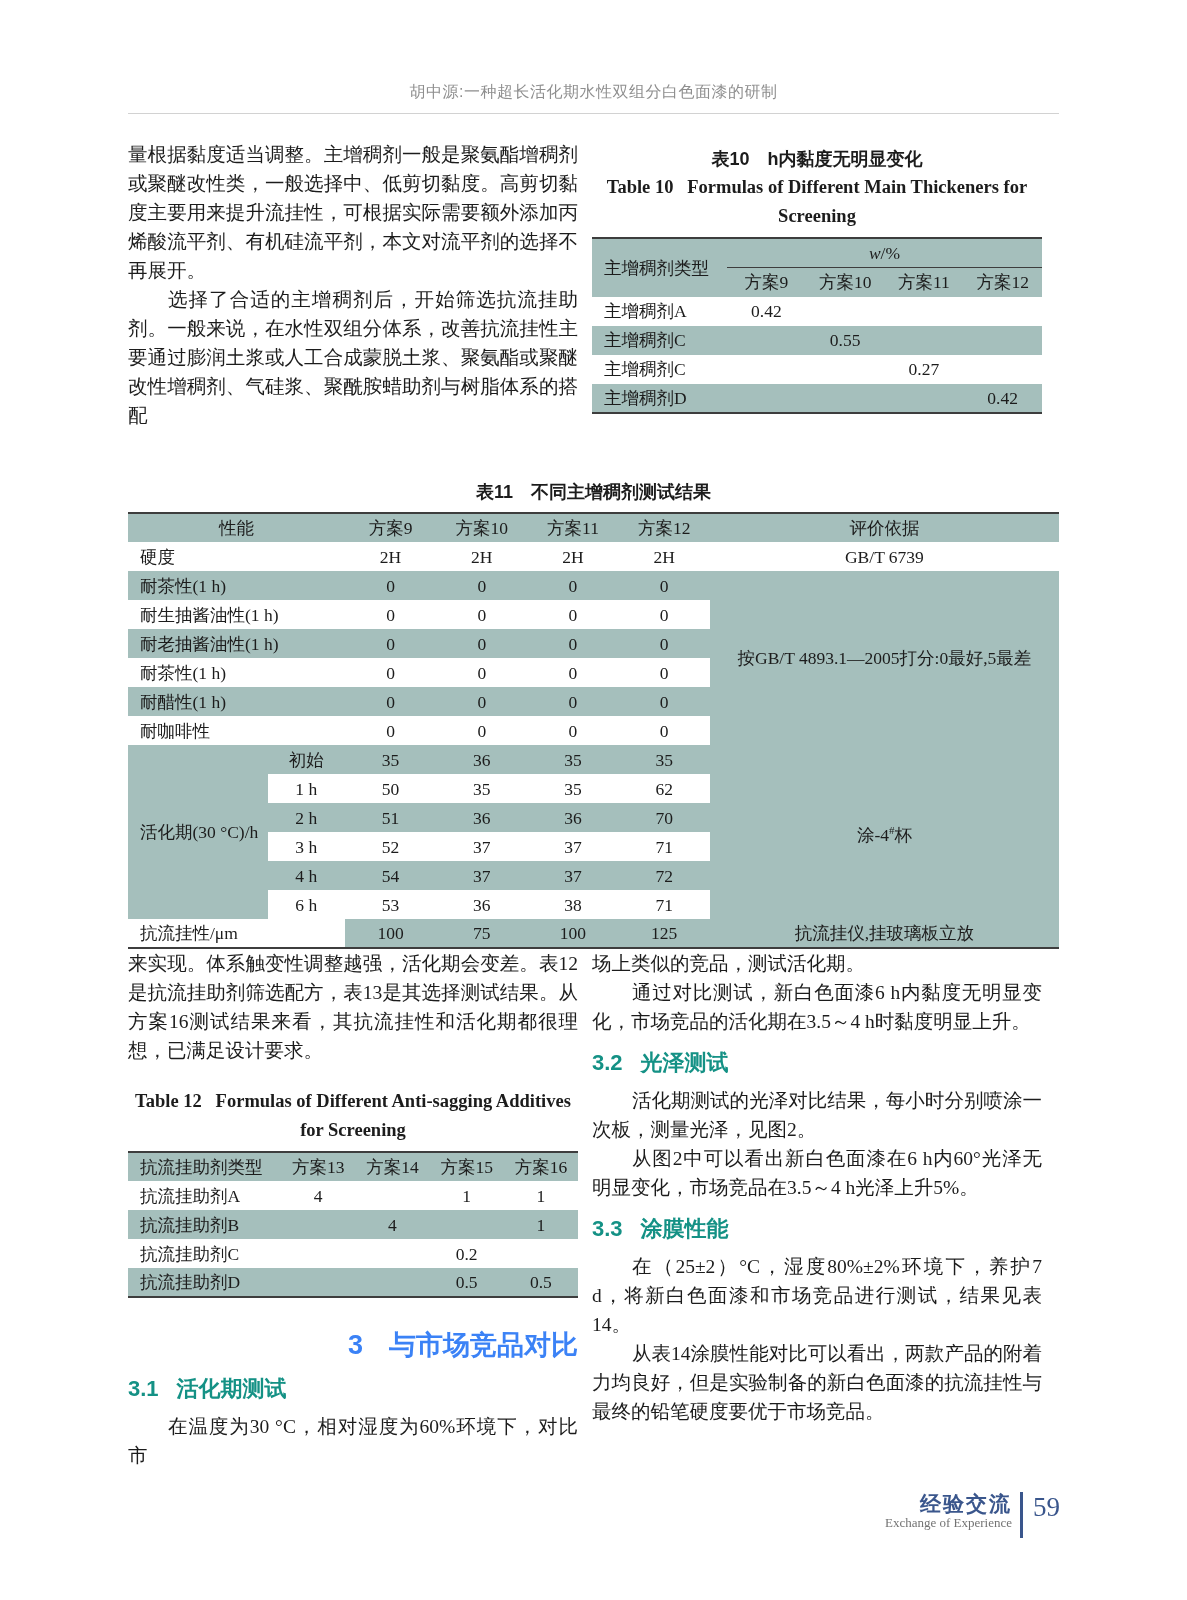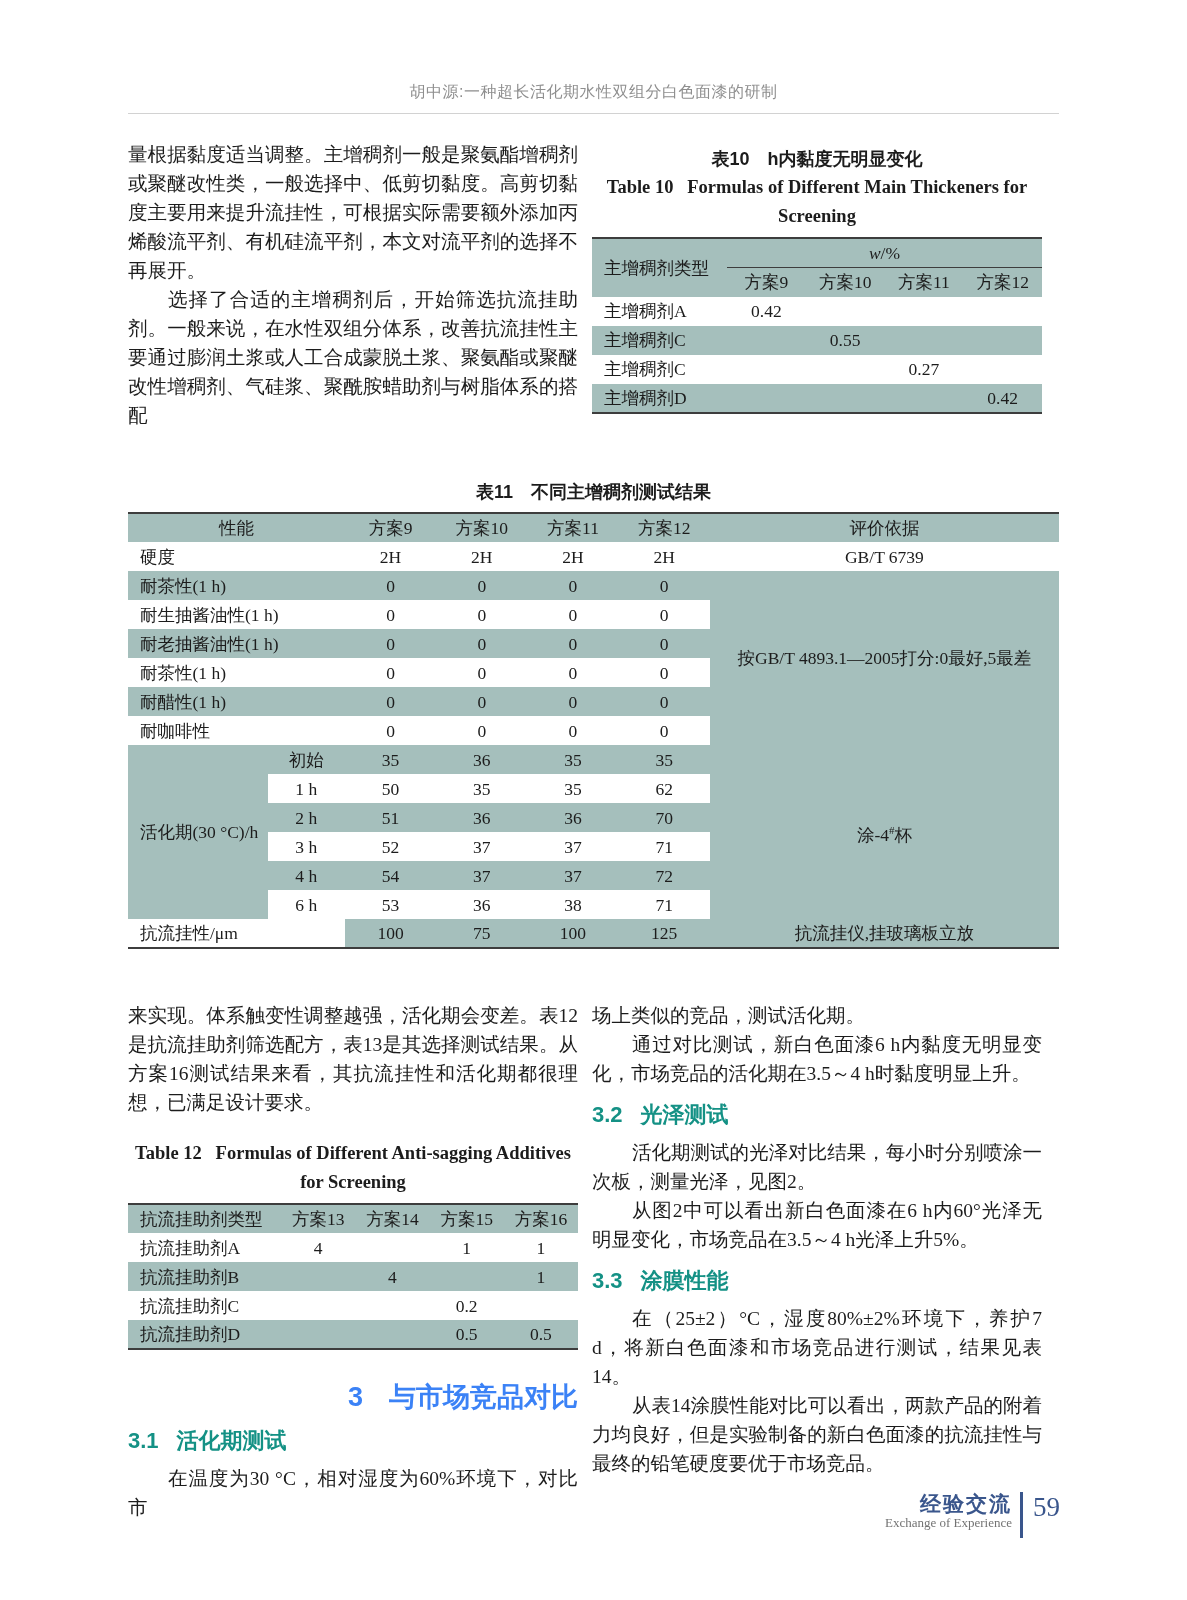--- a/index.html
+++ b/index.html
@@ -12,21 +12,21 @@
   .content { width:931px; margin:0 auto; position:relative; }
 
   
   .runhead { padding-top:82px; text-align:center; font-size:16px; color:#8f8f8f;
              font-family:"Liberation Sans","DejaVu Sans",sans-serif; letter-spacing:.5px; }
   .headrule { border:none; border-top:1px solid #d2d2d2; margin-top:10px; }
 
   
   .cols { display:grid; grid-template-columns:450px 450px; column-gap:14px; }
   .cols.top { margin-top:26px; }
-  .cols.bottom { margin-top:52px; }
+  .cols.bottom { }
 
   .para { font-size:19.5px; line-height:29px; text-align:justify; text-justify:inter-ideograph; }
   .para.indent { text-indent:2.05em; }
   .var { font-style:italic; font-family:"Liberation Serif",serif; }
   sup { font-size:11px; }
 
   
   .ttl-cn { text-align:center; font-size:18px; font-weight:bold;
             font-family:"Liberation Sans","DejaVu Sans",sans-serif; line-height:28px; }
   .ttl-en { text-align:center; font-size:18.5px; font-weight:bold; line-height:29px; white-space:pre-wrap; }

